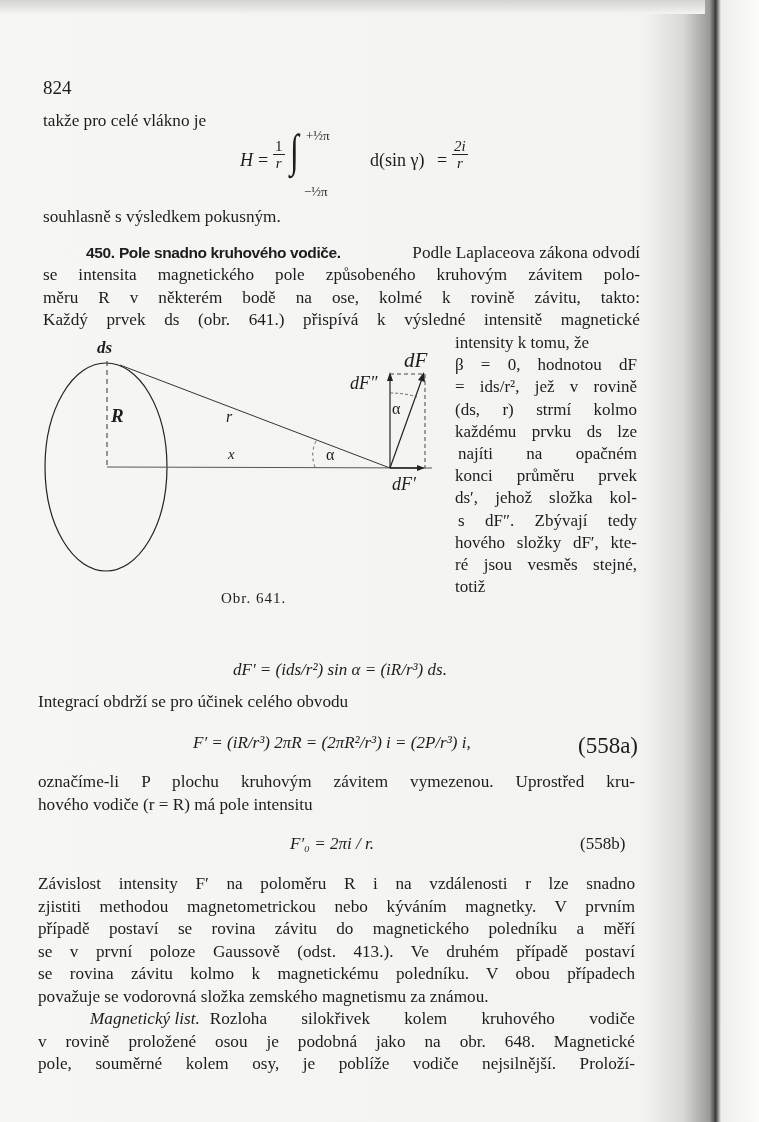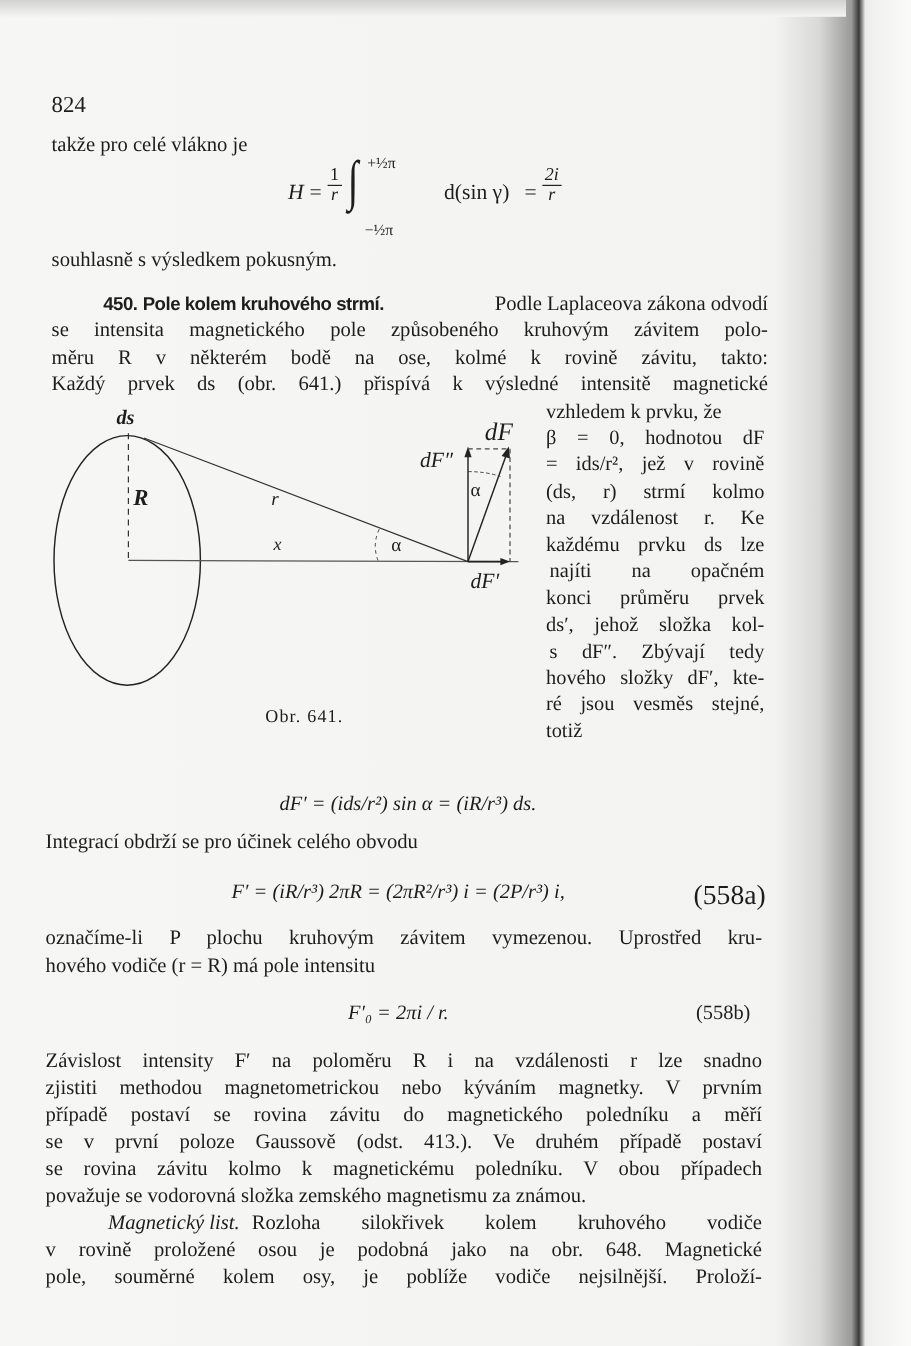--- a/index.html
+++ b/index.html
@@ -51,21 +51,21 @@
     <span class="den it">r</span>
   </span>
 </div>
 
 <div class="line" style="left:43px;top:207px;">souhlasně s výsledkem pokusným.</div>
 
 <div class="abs" style="left:43px;top:242px;width:597px;height:22px;">
   <div class="just" style="width:597px;font-size:17.2px;line-height:22px;">
     <span style="padding-left:43px;">
       <span class="bold">450.</span>
-      <span class="bold">Pole kolem kruhového strmí.</span>
+      <span class="bold">Pole snadno kruhového vodiče.</span>
     </span>
     <span>Podle Laplaceova zákona odvodí</span>
   </div>
 </div>
 <div class="line" style="left:43px;top:265px;width:597px;text-align-last:justify;text-align:justify;white-space:normal;">se intensita magnetického pole způsobeného kruhovým závitem polo-</div>
 <div class="line" style="left:43px;top:288px;width:597px;text-align-last:justify;text-align:justify;white-space:normal;">měru R v některém bodě na ose, kolmé k rovině závitu, takto:</div>
 <div class="line" style="left:43px;top:310px;width:597px;text-align-last:justify;text-align:justify;white-space:normal;">Každý prvek ds (obr. 641.) přispívá k výsledné intensitě magnetické</div>
 
 <div class="abs" style="left:0;top:340px;width:440px;height:280px;">
   <svg width="440" height="280" viewBox="0 0 440 280">
@@ -91,26 +91,25 @@
   <span class="abs" style="left:326px;top:106px;font-size:16px;">α</span>
   <span class="abs" style="left:392px;top:60px;font-size:16px;">α</span>
   <span class="abs it" style="left:404px;top:8px;font-size:21px;text-align:center;">dF</span>
   <span class="abs it" style="left:350px;top:33px;font-size:18px;">dF″</span>
   <span class="abs it" style="left:392px;top:134px;font-size:18px;">dF′</span>
   <span class="abs figcap" style="left:221px;top:250px;">Obr. 641.</span>
 </div>
 
 <div class="abs" style="left:455px;top:332px;width:182px;font-size:17px;line-height:22.2px;">
   <div class="just">
-      <span>vzhledem k prvku, že</span>
+      <span>intensity k tomu, že</span>
     </div>
   <div style="text-align-last:justify;">β = 0, hodnotou dF</div>
   <div style="text-align-last:justify;">= ids/r², jež v rovině</div>
   <div style="text-align-last:justify;">(ds, r) strmí kolmo</div>
-  <div style="text-align-last:justify;">na vzdálenost r. Ke</div>
   <div style="text-align-last:justify;">každému prvku ds lze</div>
   <div style="text-align-last:justify;padding-left:3px;">najíti na opačném</div>
   <div style="text-align-last:justify;">konci průměru prvek</div>
   <div style="text-align-last:justify;">ds′, jehož složka kol-</div>
   <div style="text-align-last:justify;padding-left:3px;">s dF″. Zbývají tedy</div>
   <div style="text-align-last:justify;">hového složky dF′, kte-</div>
   <div style="text-align-last:justify;">ré jsou vesměs stejné,</div>
   <div>totiž</div>
 </div>
 

